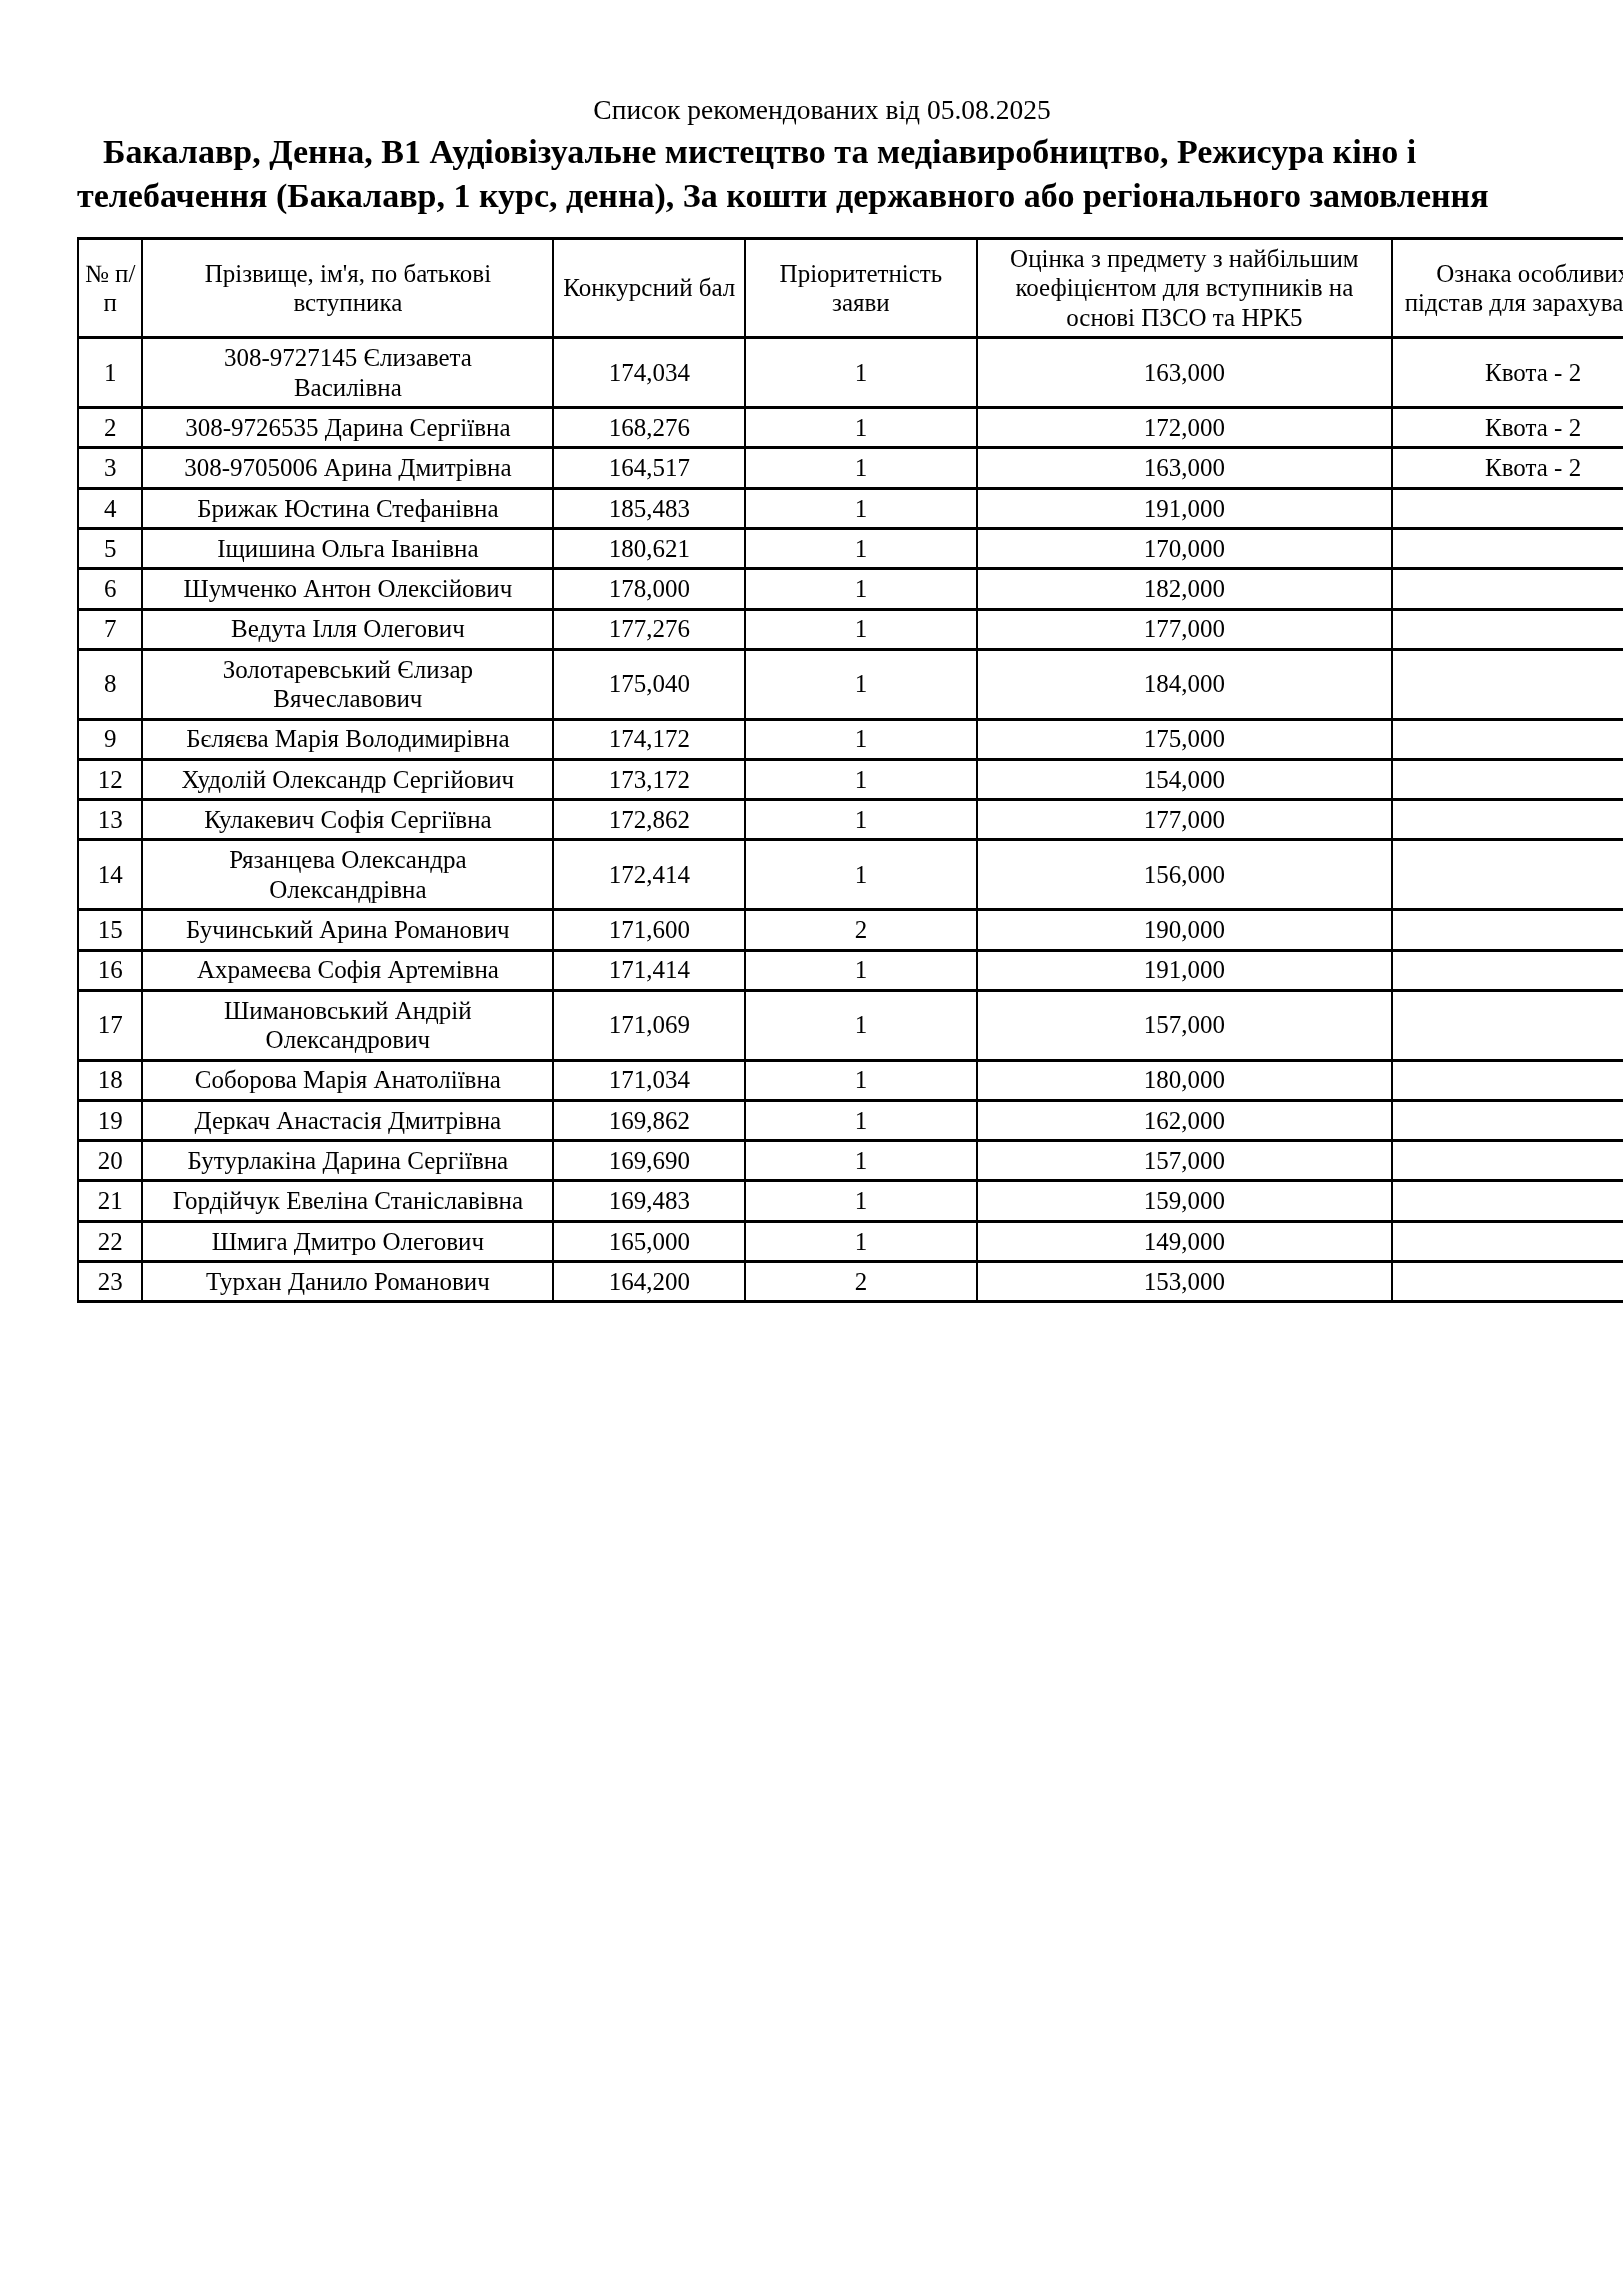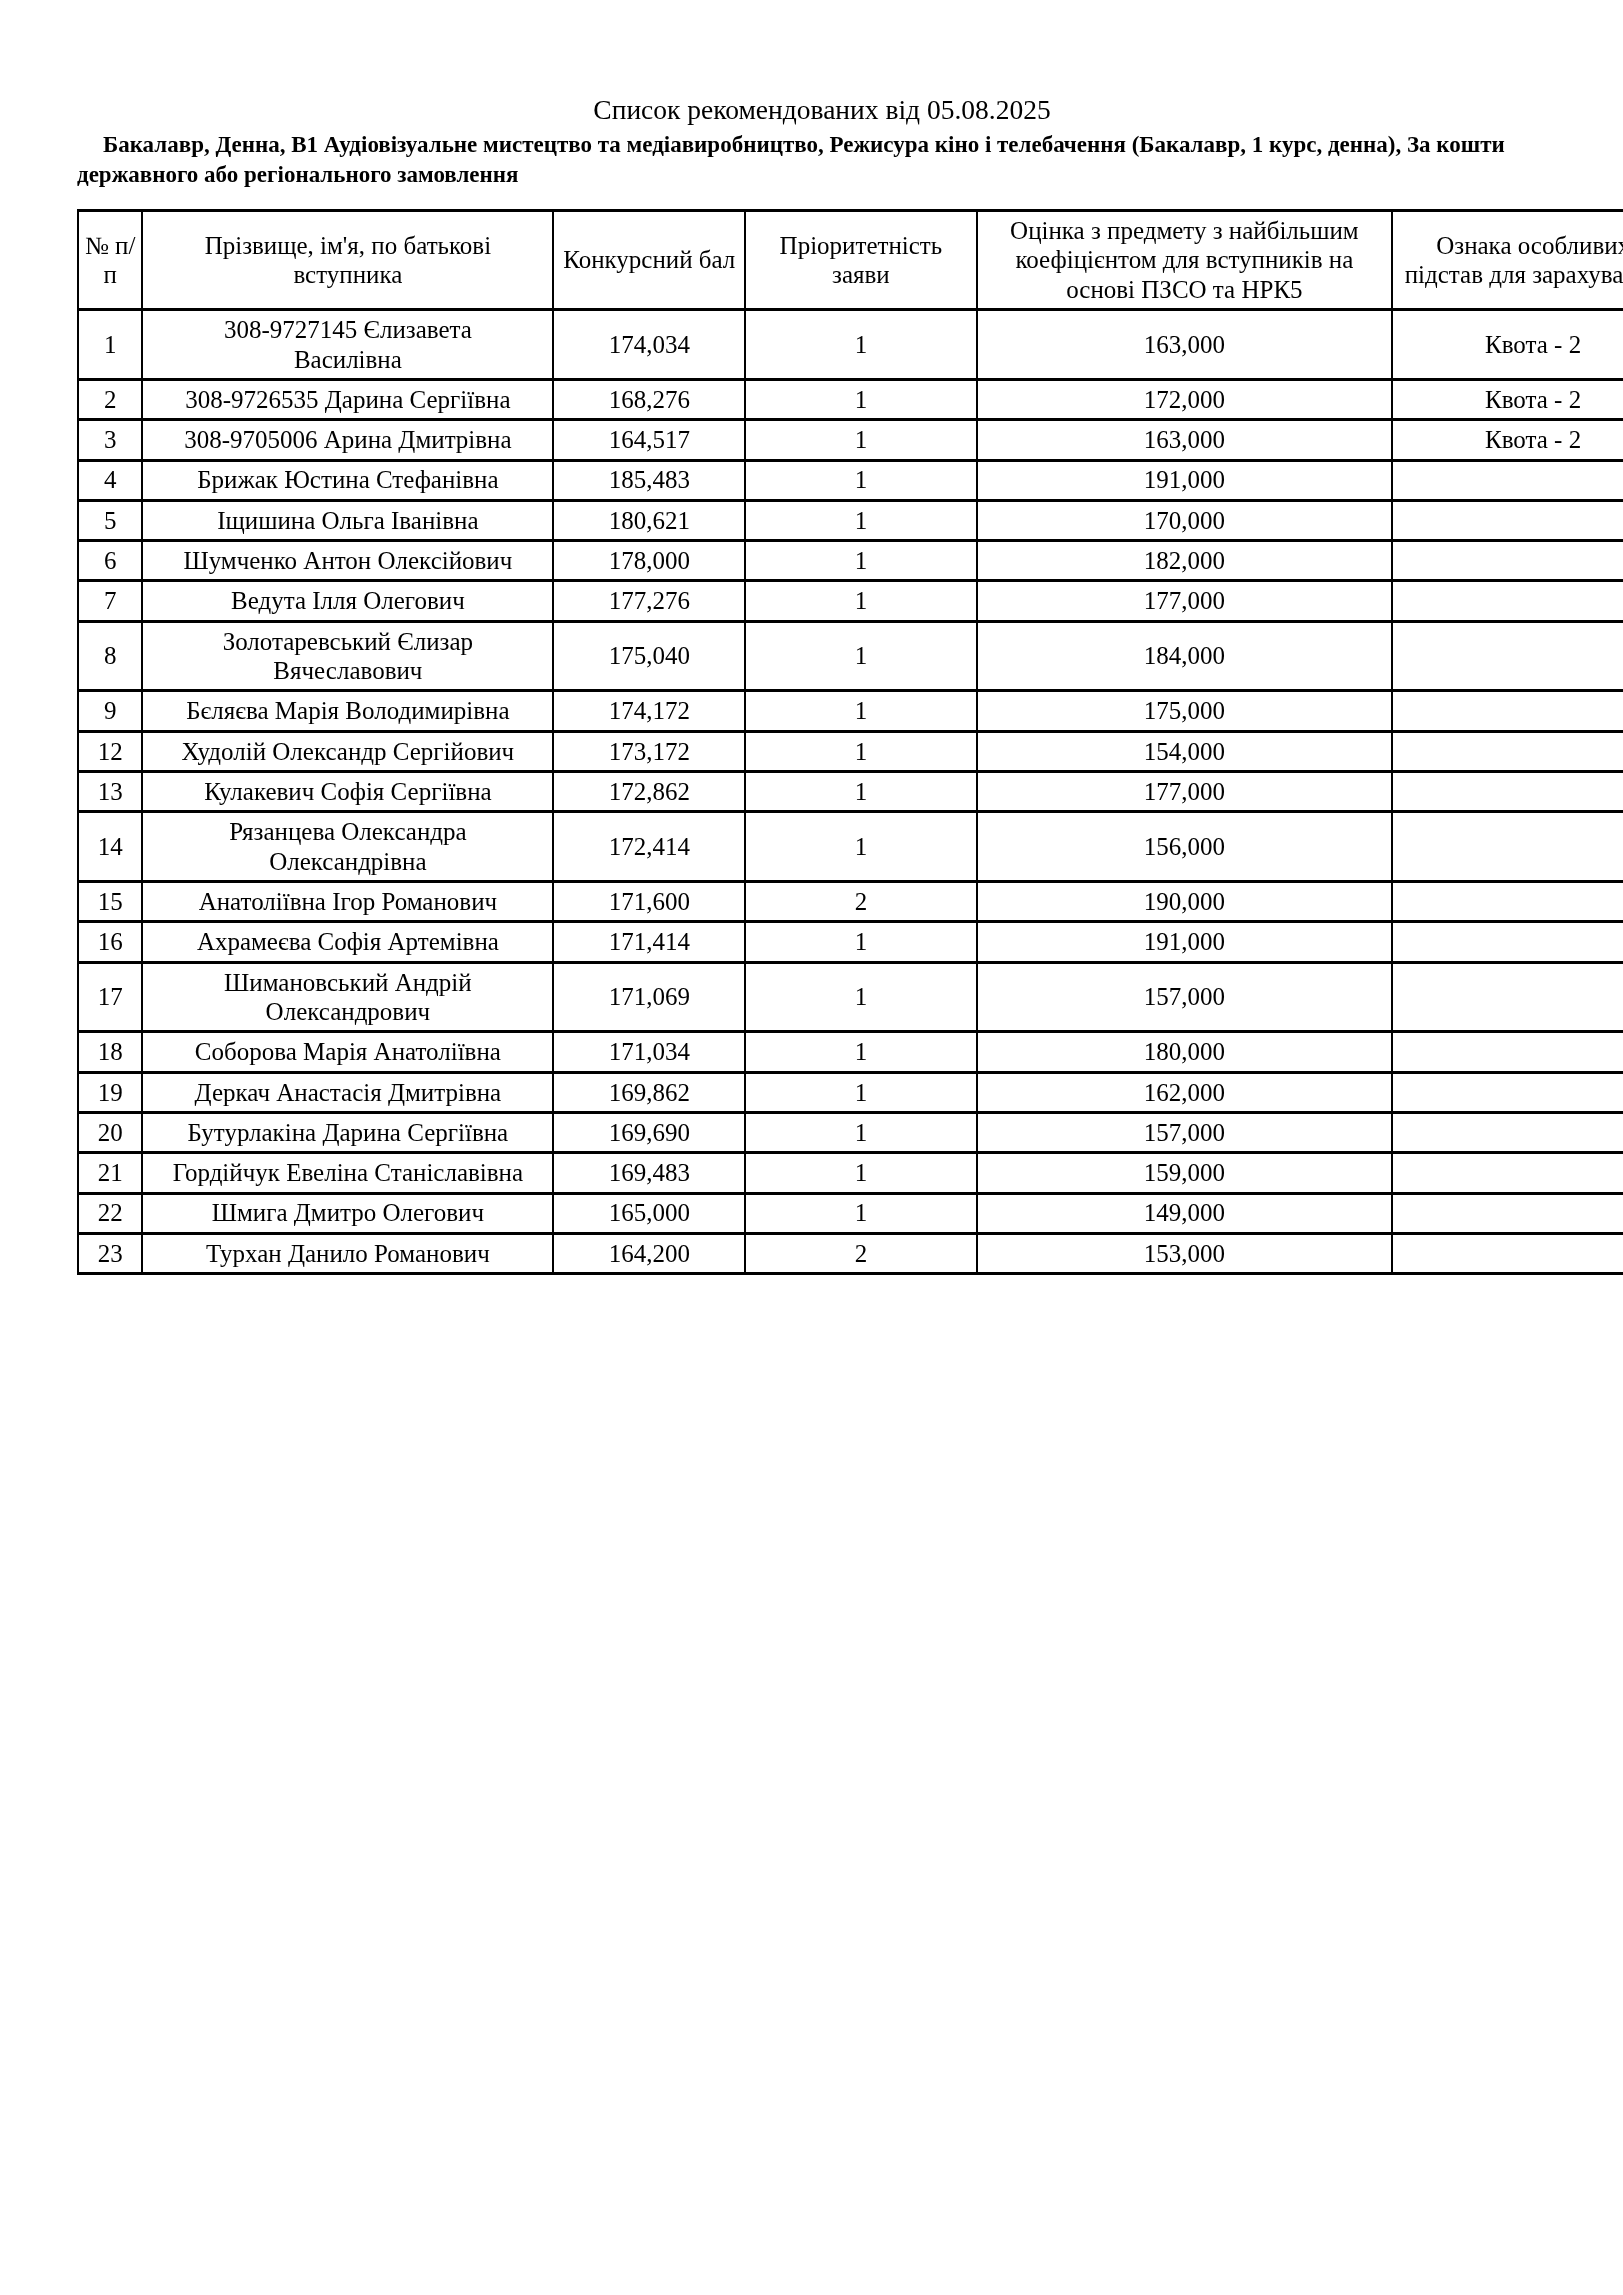--- a/index.html
+++ b/index.html
@@ -22,21 +22,21 @@
     padding: 93px 56px 8px 77px;
   }
   .doc-title {
     text-align: center;
     font-size: 27.5px;
     line-height: 1.22;
     margin: 0 0 3.9px 0;
   }
   .doc-heading {
     font-weight: bold;
-    font-size: 23px;
+    font-size: 34px;
     line-height: 1.28;
     text-indent: 26px;
     margin: 0 0 19.6px 0;
   }
   table.list-table {
     width: 1598px;
     table-layout: fixed;
     border-collapse: collapse;
     font-size: 25px;
   }
@@ -220,21 +220,21 @@
 Олександрівна</div>
           </td>
           <td class="c-score-cell">172,414</td>
           <td class="c-prio-cell">1</td>
           <td class="c-subj-cell">156,000</td>
           <td class="c-spec-cell"></td>
         </tr>
         <tr>
           <td class="c-num-cell">15</td>
           <td class="c-name-cell">
-            <div class="nm">Анатоліївна Ігор Романович</div>
+            <div class="nm">Бучинський Арина Романович</div>
           </td>
           <td class="c-score-cell">171,600</td>
           <td class="c-prio-cell">2</td>
           <td class="c-subj-cell">190,000</td>
           <td class="c-spec-cell"></td>
         </tr>
         <tr>
           <td class="c-num-cell">16</td>
           <td class="c-name-cell">
             <div class="nm">Ахрамеєва Софія Артемівна</div>

